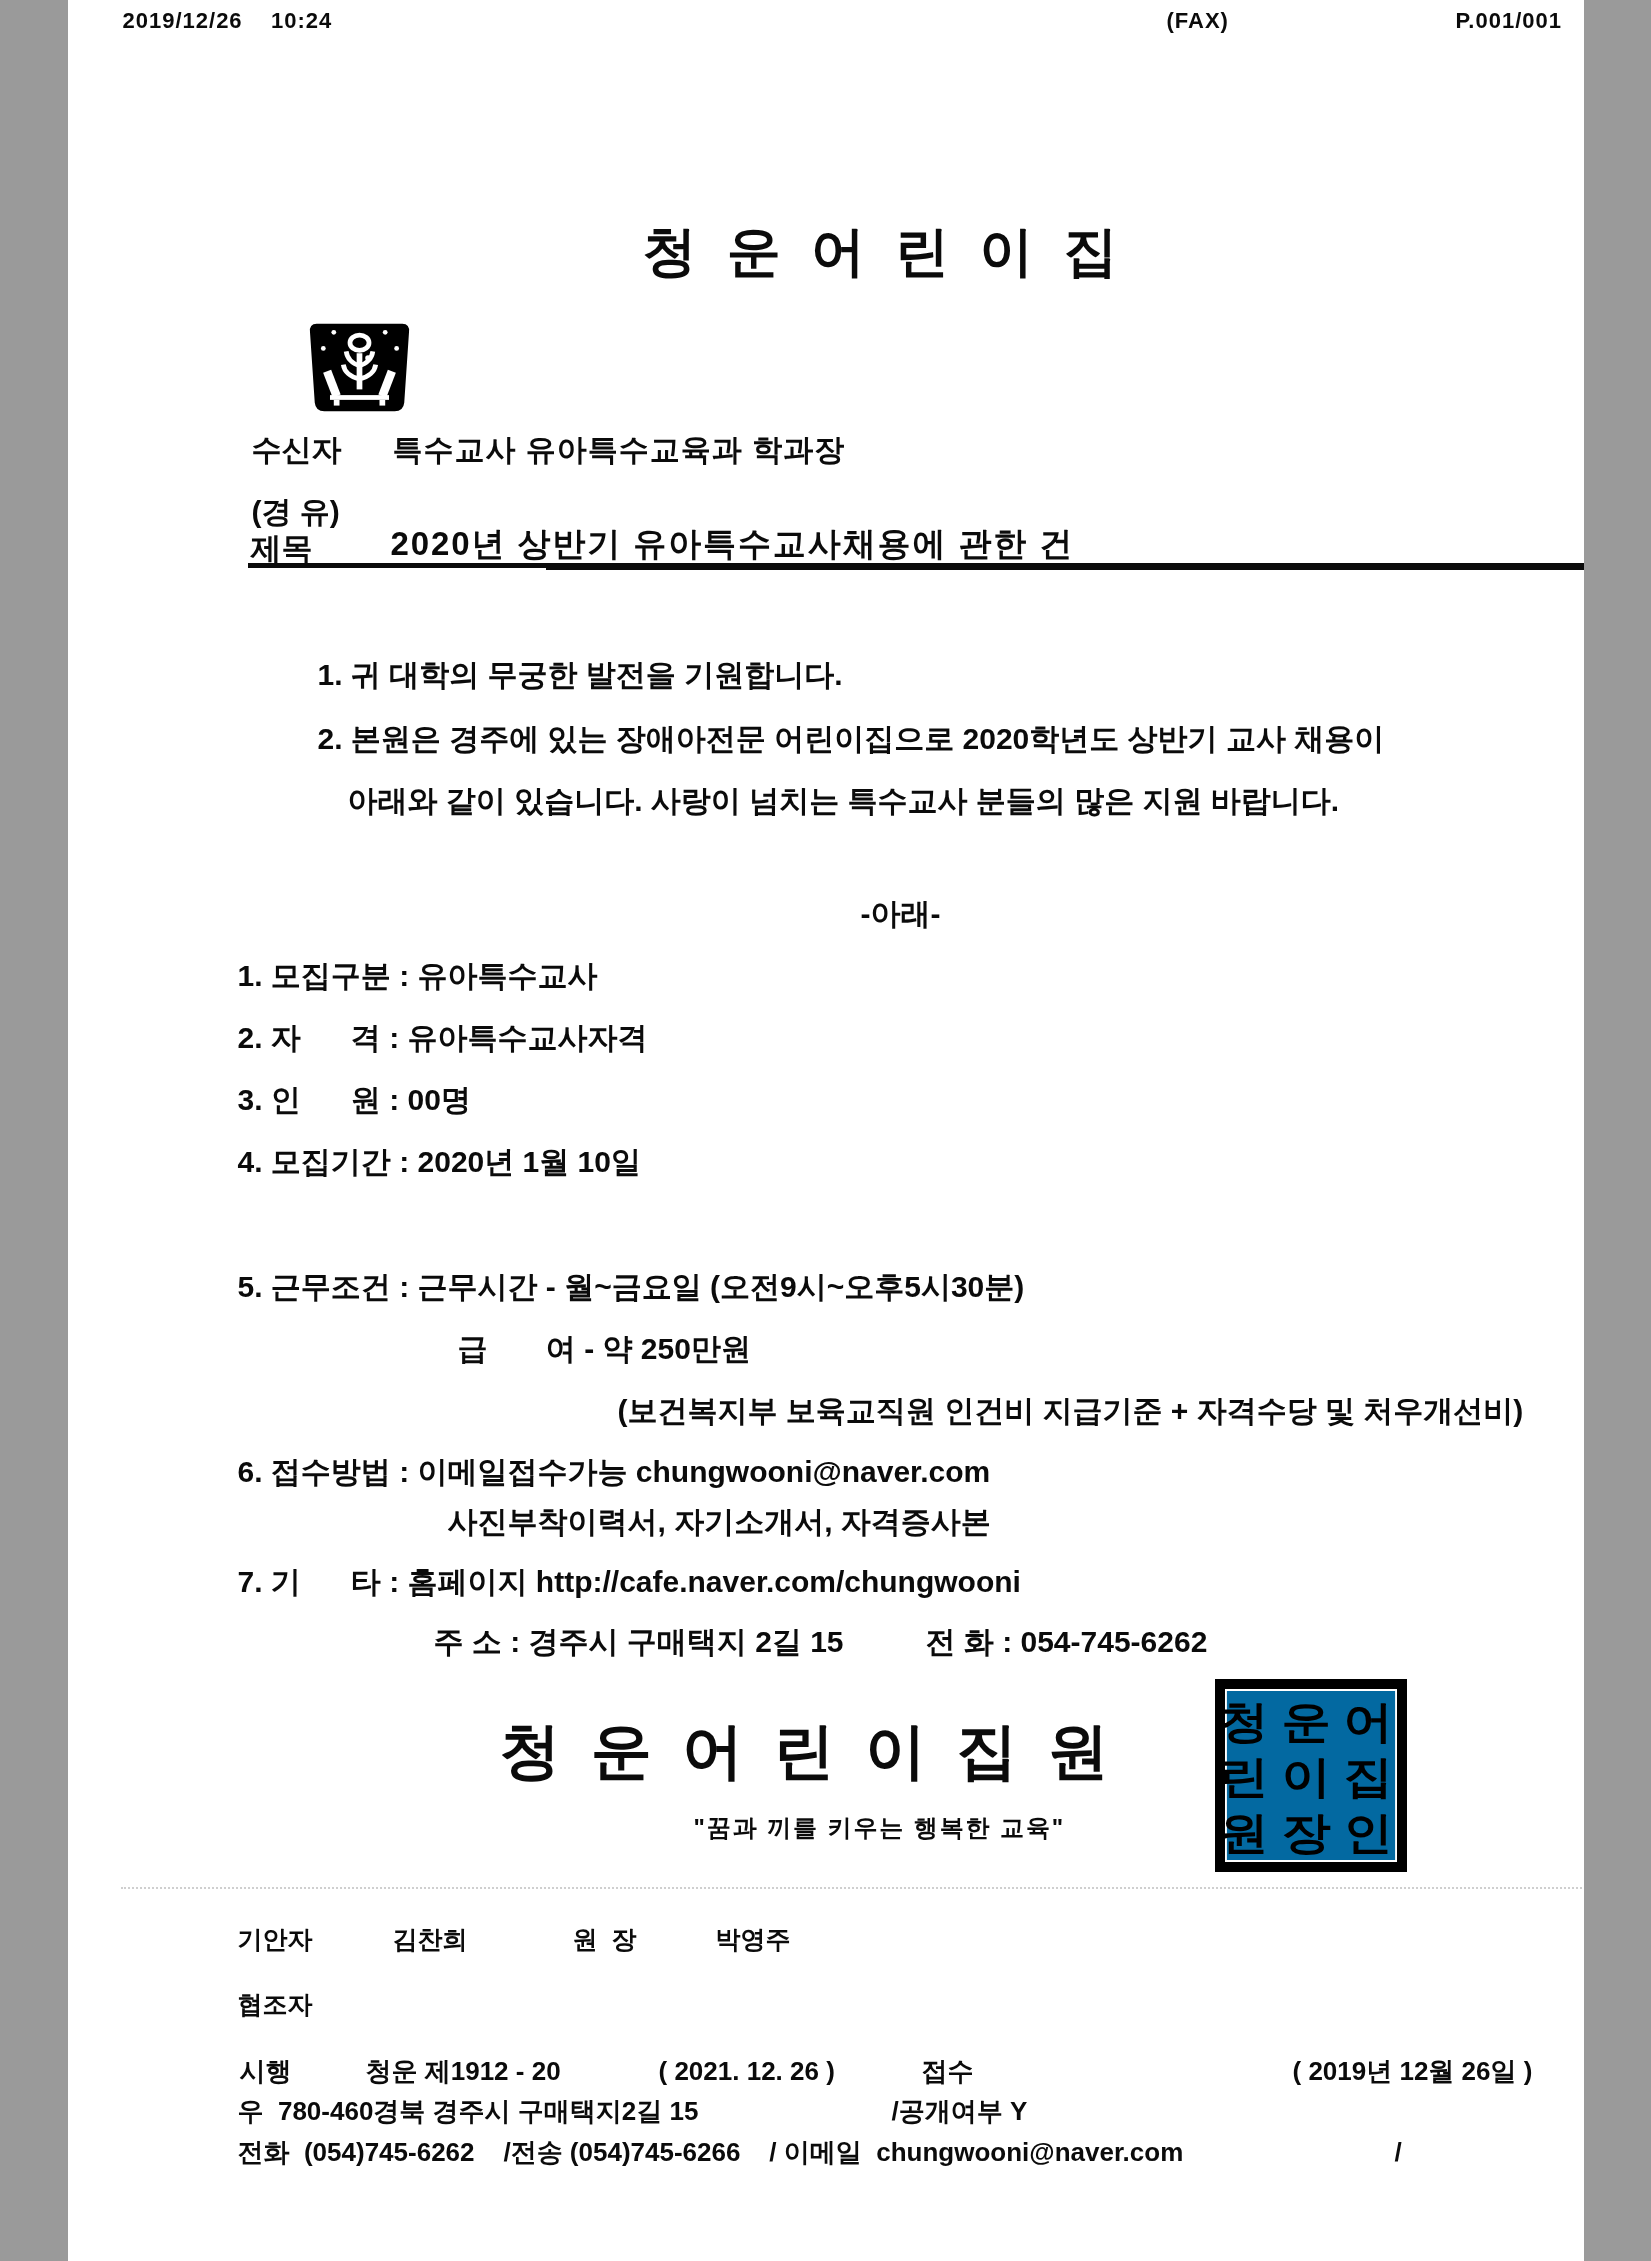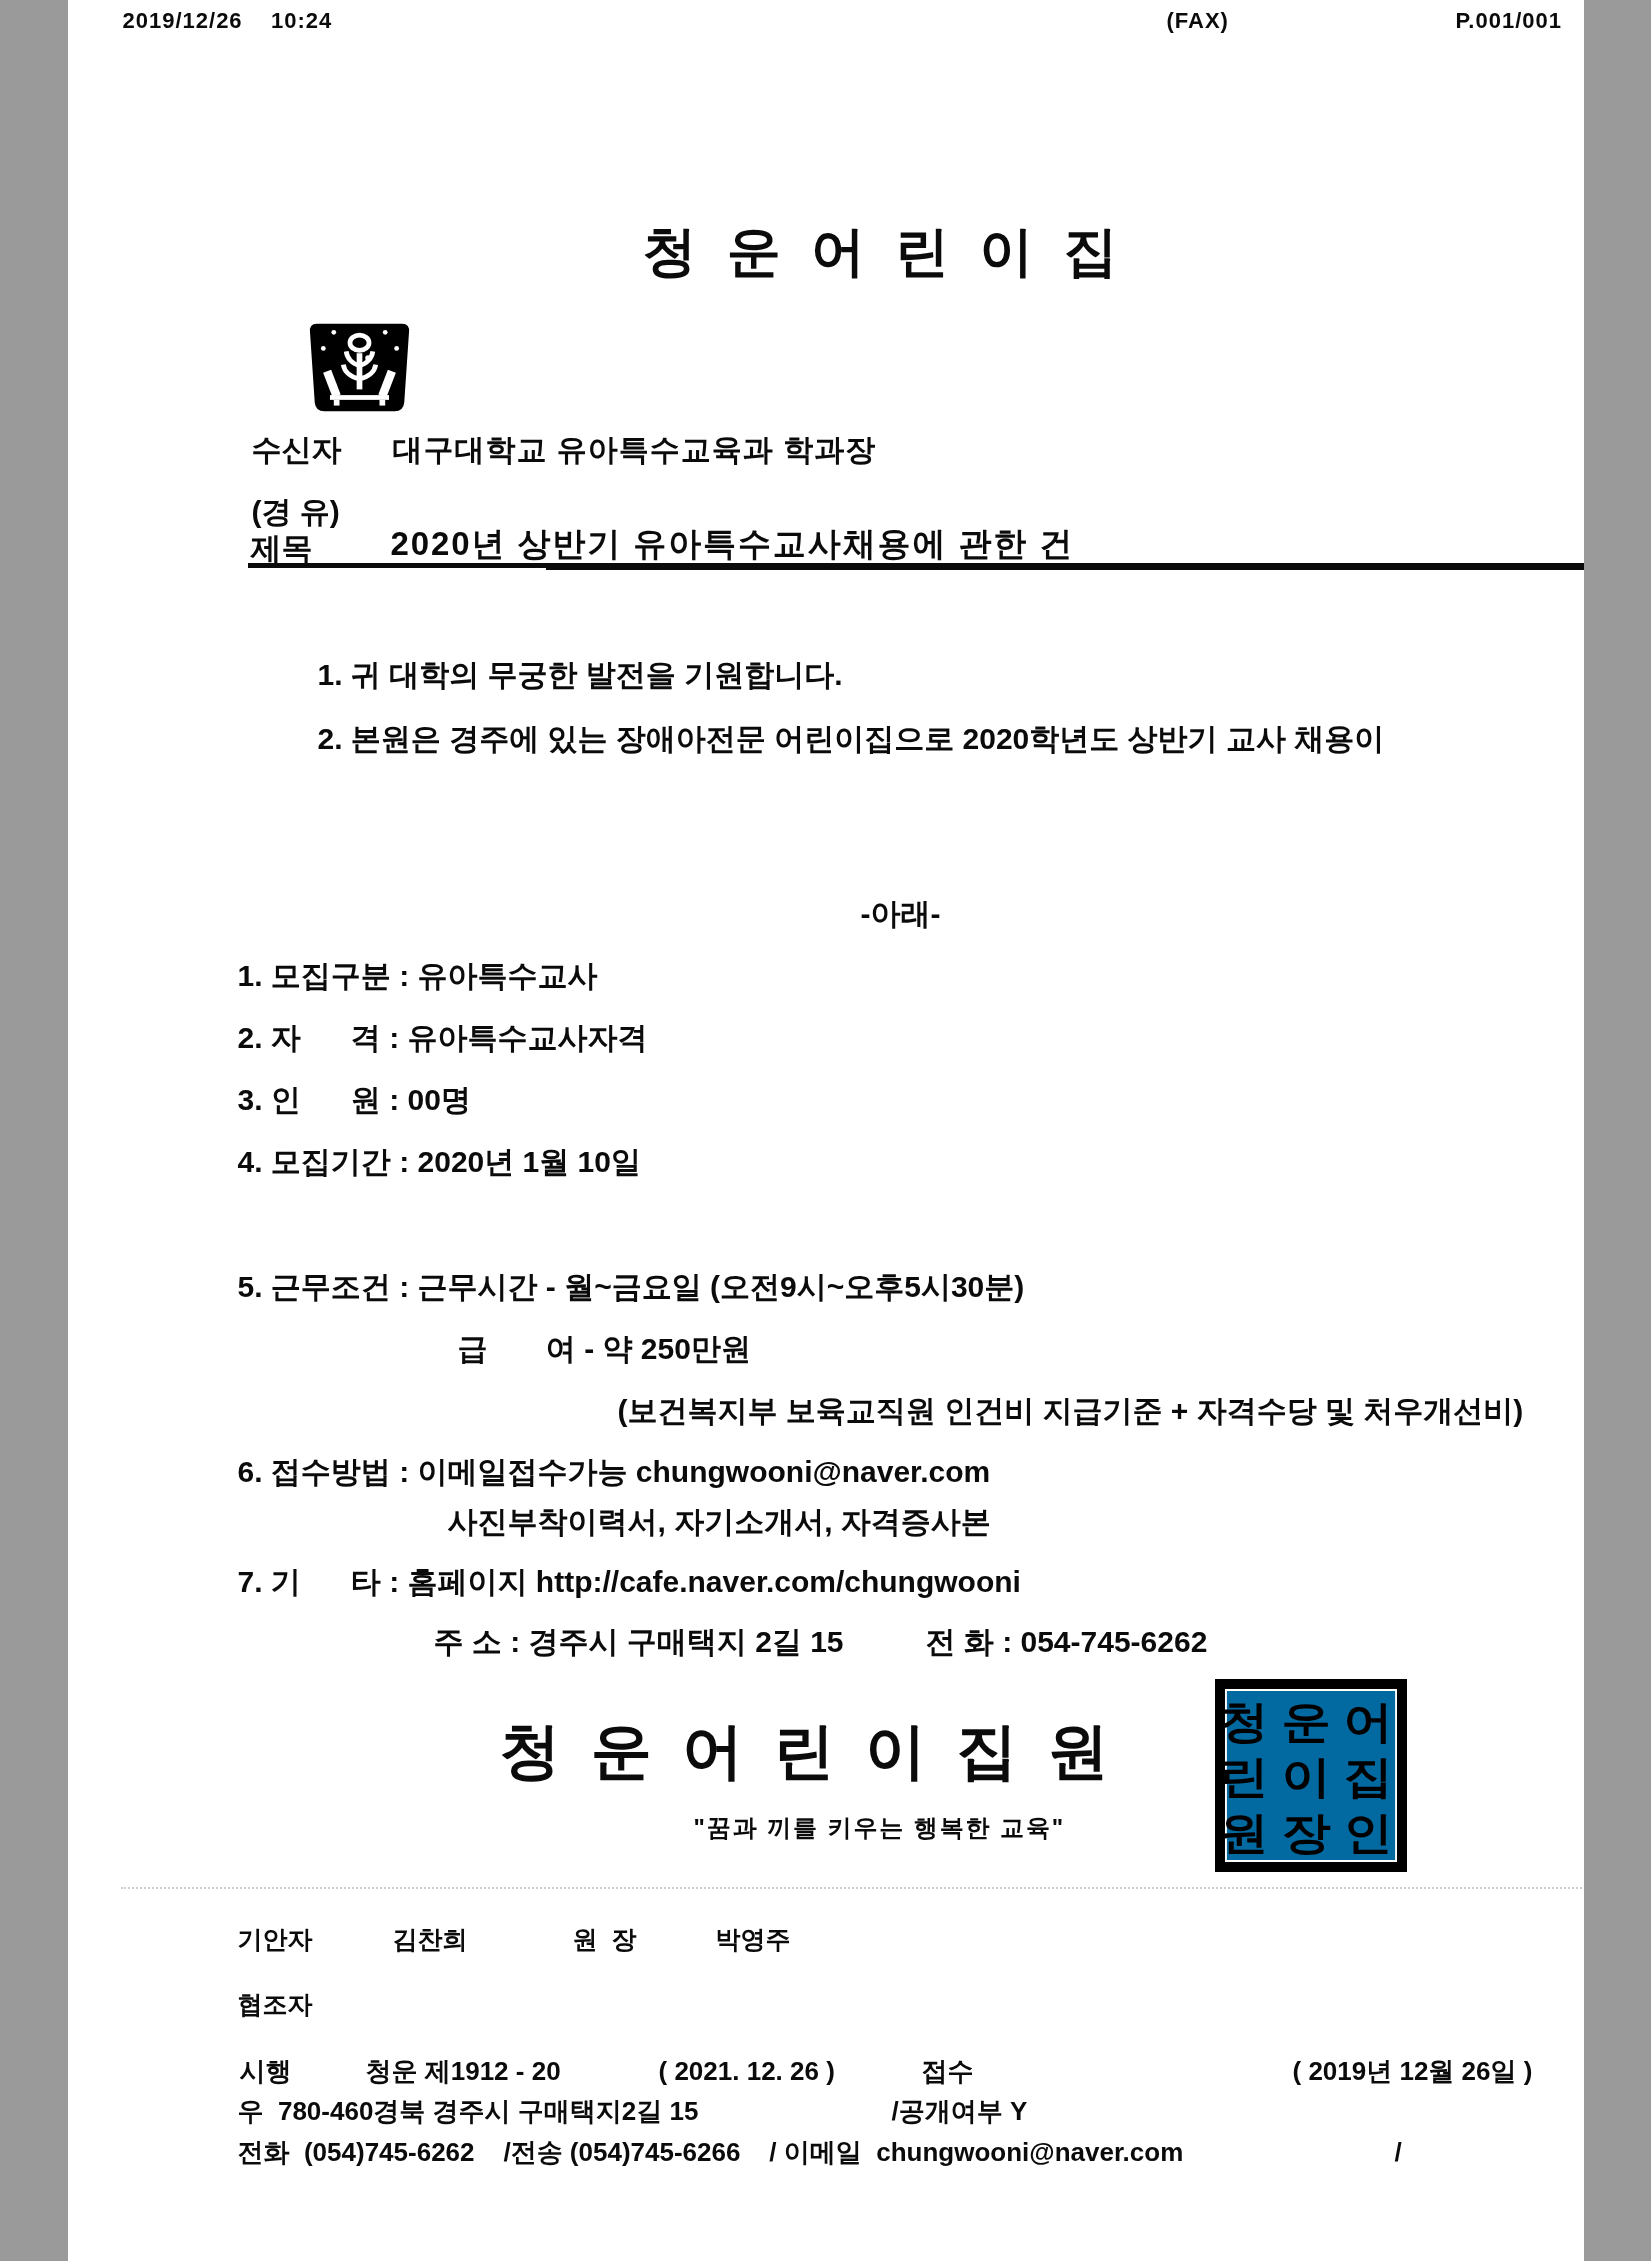--- a/index.html
+++ b/index.html
@@ -127,29 +127,30 @@
       <rect x="78" y="86" width="6" height="6" fill="#fff"></rect>
       <circle cx="30" cy="15" r="2.5" fill="#fff"></circle>
       <circle cx="84" cy="15" r="2.5" fill="#fff"></circle>
       <circle cx="19" cy="32" r="2.5" fill="#fff"></circle>
       <circle cx="96" cy="32" r="2.5" fill="#fff"></circle>
       <circle cx="66" cy="42" r="3" fill="#fff"></circle>
     </svg>
   </div>
 
   <div class="abs line-recipient lbl-recipient">수신자</div>
-  <div class="abs line-recipient val-recipient">대구대학교 유아특수교육과 학과장</div>
+  <div class="abs line-recipient val-recipient">특수교사 유아특수교육과 학과장</div>
   <div class="abs line-via">(경 유)</div>
   <div class="abs lbl-subject">제목</div>
   <div class="abs val-subject">2020년 상반기 유아특수교사채용에 관한 건</div>
   <div class="abs subject-underline"></div>
   <div class="abs subject-underline2"></div>
 
   <div class="abs fs-body line-para1">1. 귀 대학의 무궁한 발전을 기원합니다.</div>
   <div class="abs fs-body line-para2a">2. 본원은 경주에 있는 장애아전문 어린이집으로 2020학년도 상반기 교사 채용이</div>
+  <div class="abs fs-body line-para2b">아래와 같이 있습니다. 사랑이 넘치는 특수교사 분들의 많은 지원 바랍니다.</div>
   <div class="abs fs-body line-below">-아래-</div>
 
   <div class="abs fs-body line-item1">1. 모집구분 : 유아특수교사</div>
   <div class="abs fs-body line-item2">2. 자      격 : 유아특수교사자격</div>
   <div class="abs fs-body line-item3">3. 인      원 : 00명</div>
   <div class="abs fs-body line-item4">4. 모집기간 : 2020년 1월 10일</div>
   <div class="abs fs-body line-item5">5. 근무조건 : 근무시간 - 월~금요일 (오전9시~오후5시30분)</div>
   <div class="abs fs-body line-salary">급       여 - 약 250만원</div>
   <div class="abs fs-body line-note5">(보건복지부 보육교직원 인건비 지급기준 + 자격수당 및 처우개선비)</div>
   <div class="abs fs-body line-item6">6. 접수방법 : 이메일접수가능 chungwooni@naver.com</div>

